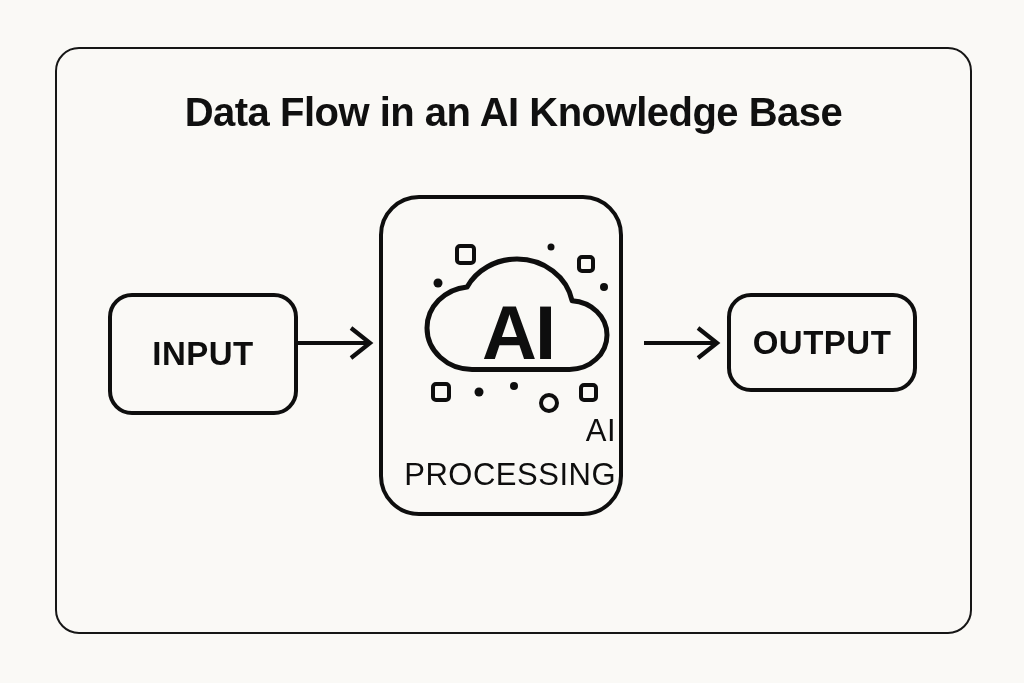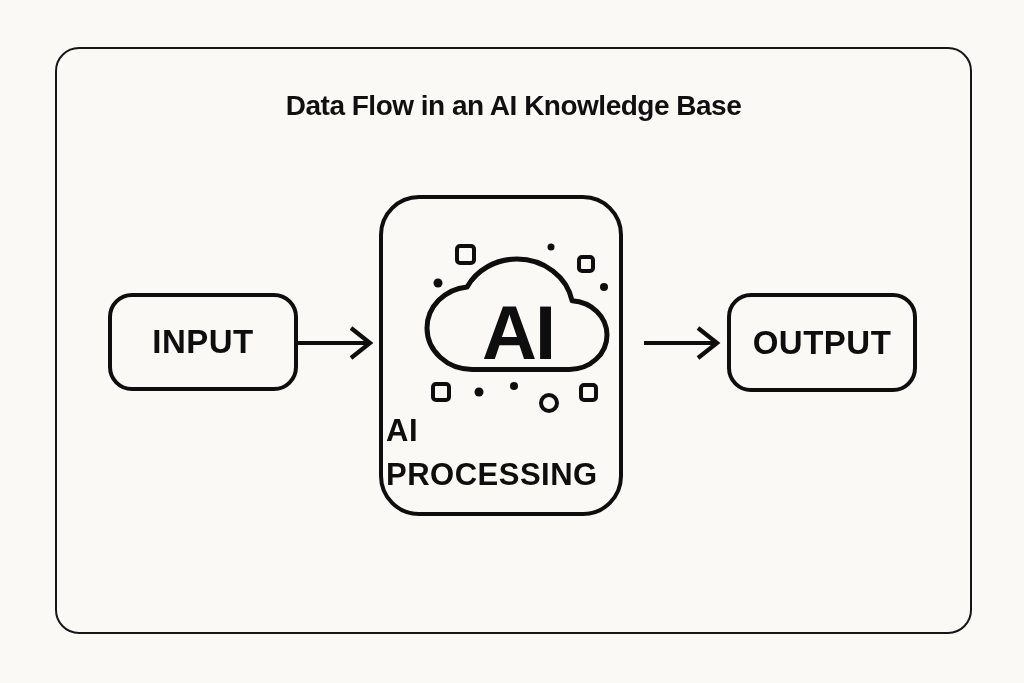--- a/index.html
+++ b/index.html
@@ -21,21 +21,21 @@
     width: 917px; height: 587px;
     border: 2.5px solid #161616;
     border-radius: 24px;
     background: #faf9f6;
   }
   .title {
     position: absolute;
     left: 55px; top: 90px;
     width: 917px;
     text-align: center;
-    font-size: 28px;
+    font-size: 40px;
     font-weight: bold;
     letter-spacing: -0.5px;
     color: #101010;
     white-space: nowrap;
   }
   .node {
     position: absolute;
     border: 4px solid #0e0e0e;
     border-radius: 24px;
     background: #faf9f6;
@@ -43,41 +43,41 @@
     align-items: center;
     justify-content: center;
   }
   .node-label {
     font-size: 33px;
     font-weight: bold;
     letter-spacing: 0.5px;
     color: #0e0e0e;
     white-space: nowrap;
   }
-  .node-input  { left: 108px; top: 293px; width: 190px; height: 98px; }
+  .node-input  { left: 108px; top: 293px; width: 190px; height: 122px; }
   .node-output { left: 727px; top: 293px; width: 190px; height: 99px; }
   .node-processing {
     left: 379px; top: 195px;
     width: 244px; height: 321px;
     border-radius: 40px;
     display: block;
   }
   .icon-wrap {
     position: absolute;
     left: 39px; top: 35px;
     width: 190px; height: 185px;
   }
   .processing-label {
     position: absolute;
     left: 50%; top: 210px;
     transform: translateX(-50%);
     width: 230px;
-    text-align: left;
+    text-align: right;
     font-size: 31px;
-    font-weight: bold;
+    font-weight: normal;
     line-height: 1.42;
     letter-spacing: 0.5px;
     color: #0e0e0e;
   }
   .arrow {
     position: absolute;
     width: 80px; height: 44px;
   }
   .arrow-1 { left: 295px; top: 321px; }
   .arrow-2 { left: 642px; top: 321px; }

